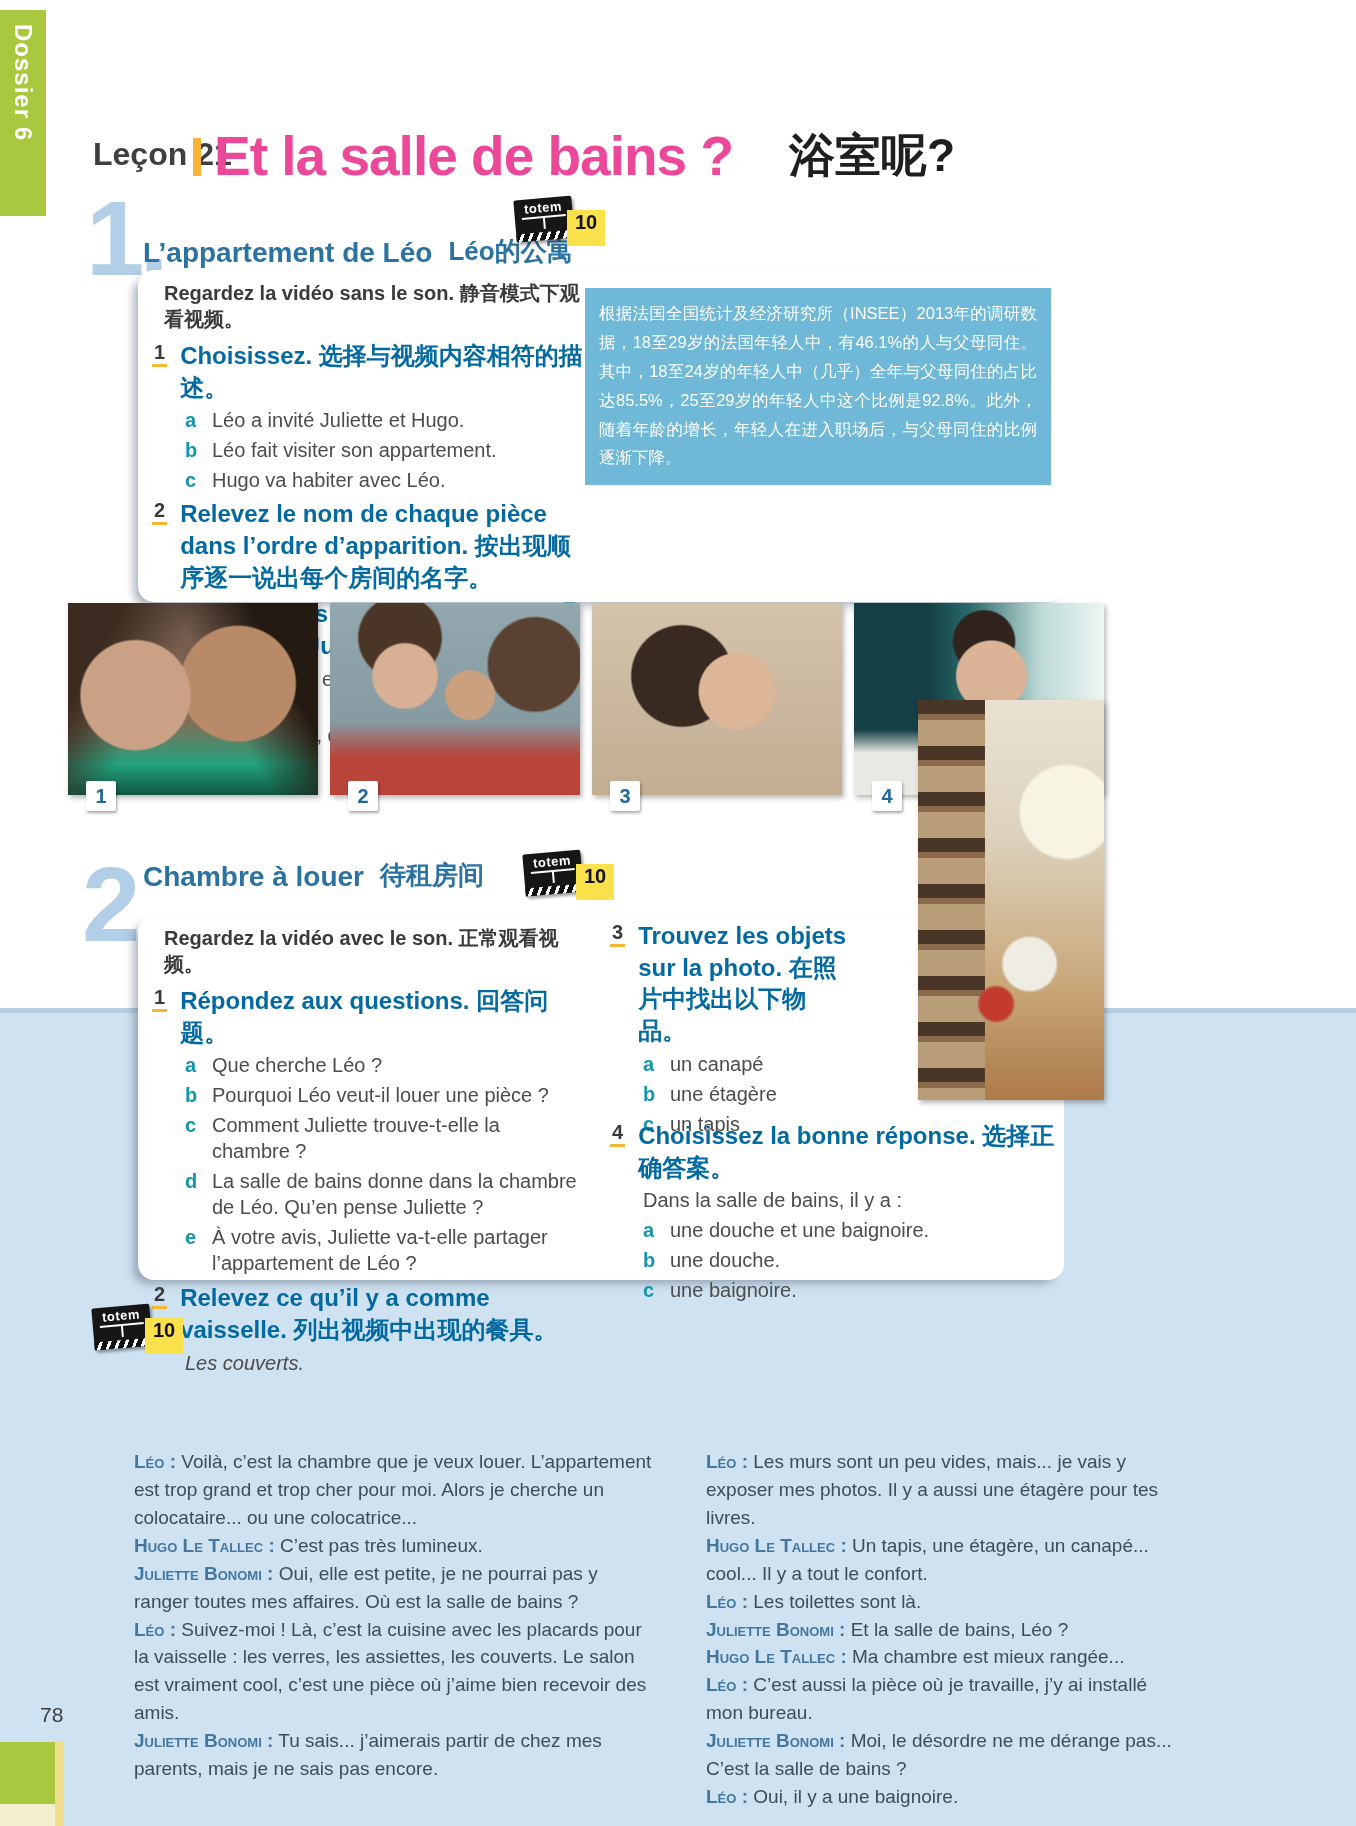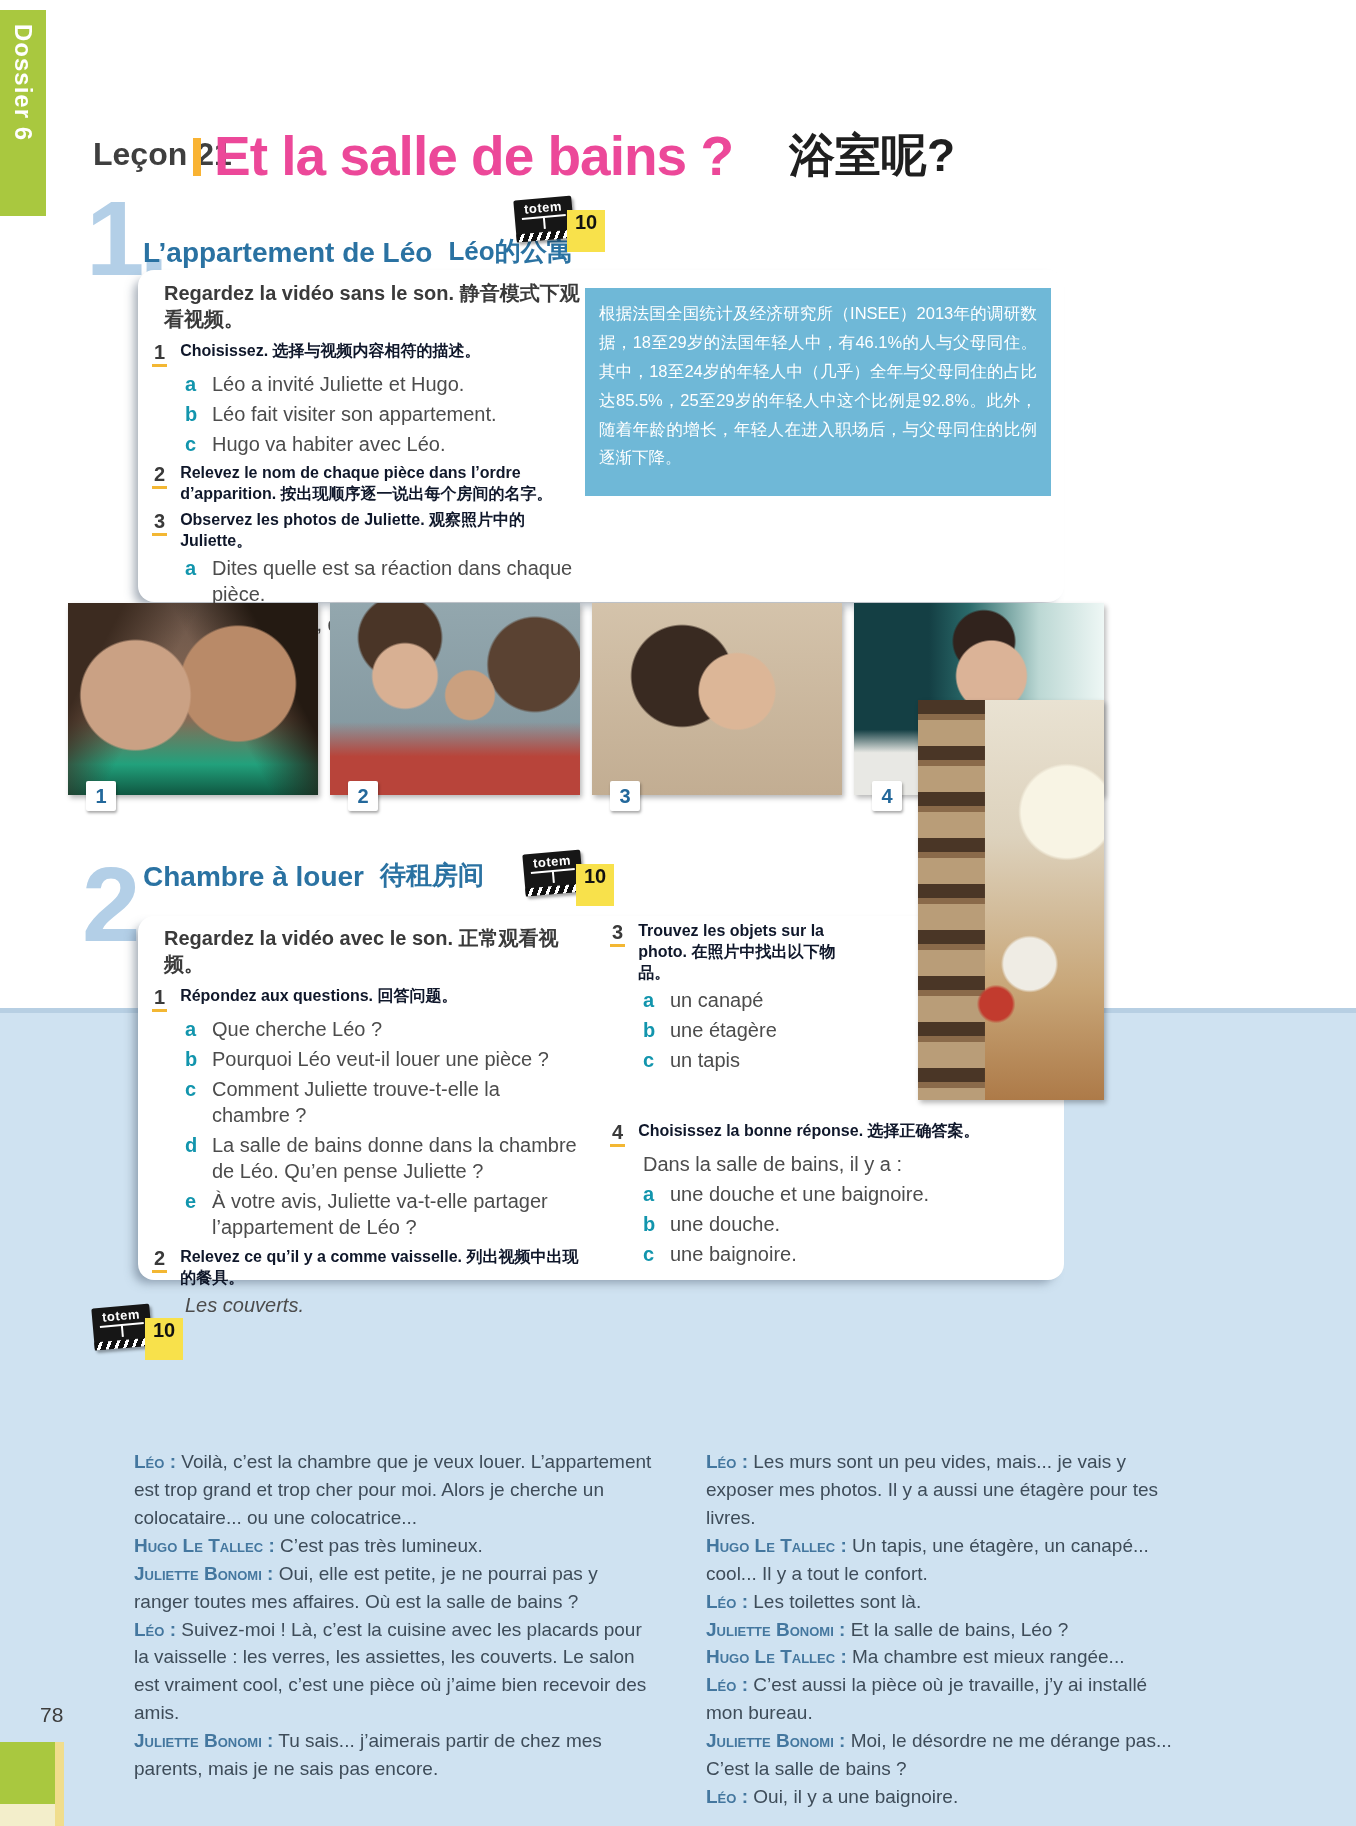--- a/index.html
+++ b/index.html
@@ -43,48 +43,48 @@
   .totem-2{left:524px;top:852px;}
   .totem-3{left:93px;top:1306px;}
   .clapper{position:absolute;left:0;top:0;width:58px;height:42px;background:#161616;transform:rotate(-5deg);
     border-radius:2px;box-shadow:2px 3px 3px rgba(0,0,0,.35);}
   .totem-word{color:#fff;font-weight:bold;font-size:13px;text-align:center;margin:2px 7px 0;
     border-bottom:2px solid #fff;padding-bottom:1px;letter-spacing:.5px;}
   .totem-stem{width:2px;height:11px;background:#fff;margin:0 auto;}
   .totem-ticks{position:absolute;bottom:0;left:0;right:0;height:8px;
     background:repeating-linear-gradient(115deg,#101010 0 5px,#ffffff 5px 8px);}
   .totem-num{position:absolute;left:52px;top:12px;background:#f8e14b;color:#111;font-weight:bold;
-    font-size:20px;padding:1px 8px 18px;}
+    font-size:20px;padding:1px 8px 12px;}
 
   
   .card{position:absolute;background:#ffffff;border-radius:16px;z-index:1;
     box-shadow:-7px 6px 10px -3px rgba(80,95,115,.5);}
   .card-1{left:138px;top:270px;width:926px;height:332px;}
   .card-2{left:138px;top:916px;width:926px;height:364px;}
 
   
   .ex-block{position:absolute;z-index:4;}
   .intro{font-weight:bold;font-size:20px;color:#3a3a3a;margin-bottom:8px;line-height:1.3;margin-left:12px;}
   .ex-row{display:flex;margin-bottom:3px;}
   .ex-num{font-weight:bold;font-size:20px;color:#3a3a3a;border-bottom:3px solid #f3b733;
     align-self:flex-start;line-height:1.2;margin-right:13px;padding:0 2px 0;flex:none;}
-  .ex-text{font-weight:bold;font-size:16px;color:#0f172a;line-height:1.32;}
+  .ex-text{font-weight:bold;font-size:24px;color:#0369a1;line-height:1.32;}
   .opt-row{display:flex;margin:4px 0 4px 33px;}
   .opt-letter{color:#1295ad;font-weight:bold;font-size:20px;width:27px;flex:none;line-height:1.3;}
   .opt-text{font-size:20px;color:#4c4c4c;line-height:1.3;}
   .answer-note{font-style:italic;font-size:20px;color:#4c4c4c;margin:6px 0 0 33px;}
   .lead-line{font-size:20px;color:#4c4c4c;margin:4px 0 2px 33px;line-height:1.3;}
 
   
   .culture{position:absolute;left:585px;top:288px;width:466px;z-index:5;}
   .culture-header{position:relative;background:#29a2cd;color:#ffffff;font-weight:bold;font-size:18px;
     height:28px;line-height:28px;padding-left:13px;}
   .culture-tab{position:absolute;right:5px;top:4px;width:7px;height:20px;background:#f3df4e;}
   .culture-body{background:#6fb8d7;color:#ffffff;font-size:16.5px;line-height:1.75;
-    padding:11px 14px 24px;text-align:justify;}
+    padding:11px 14px 13px;text-align:justify;}
 
   
   .photo{position:absolute;z-index:5;box-shadow:2px 3px 5px rgba(0,0,0,.28);}
   .photo-badge{position:absolute;left:18px;bottom:-16px;width:30px;height:30px;background:#ffffff;
     border-radius:2px;box-shadow:1px 2px 3px rgba(0,0,0,.35);color:#23689b;font-weight:bold;font-size:20px;
     display:flex;align-items:center;justify-content:center;z-index:6;}
   .photo-1p{left:68px;top:603px;width:250px;height:192px;
     background:
       radial-gradient(circle at 27% 48%, #caa184 0 26%, transparent 27%),
       radial-gradient(circle at 68% 42%, #b98a68 0 28%, transparent 29%),

